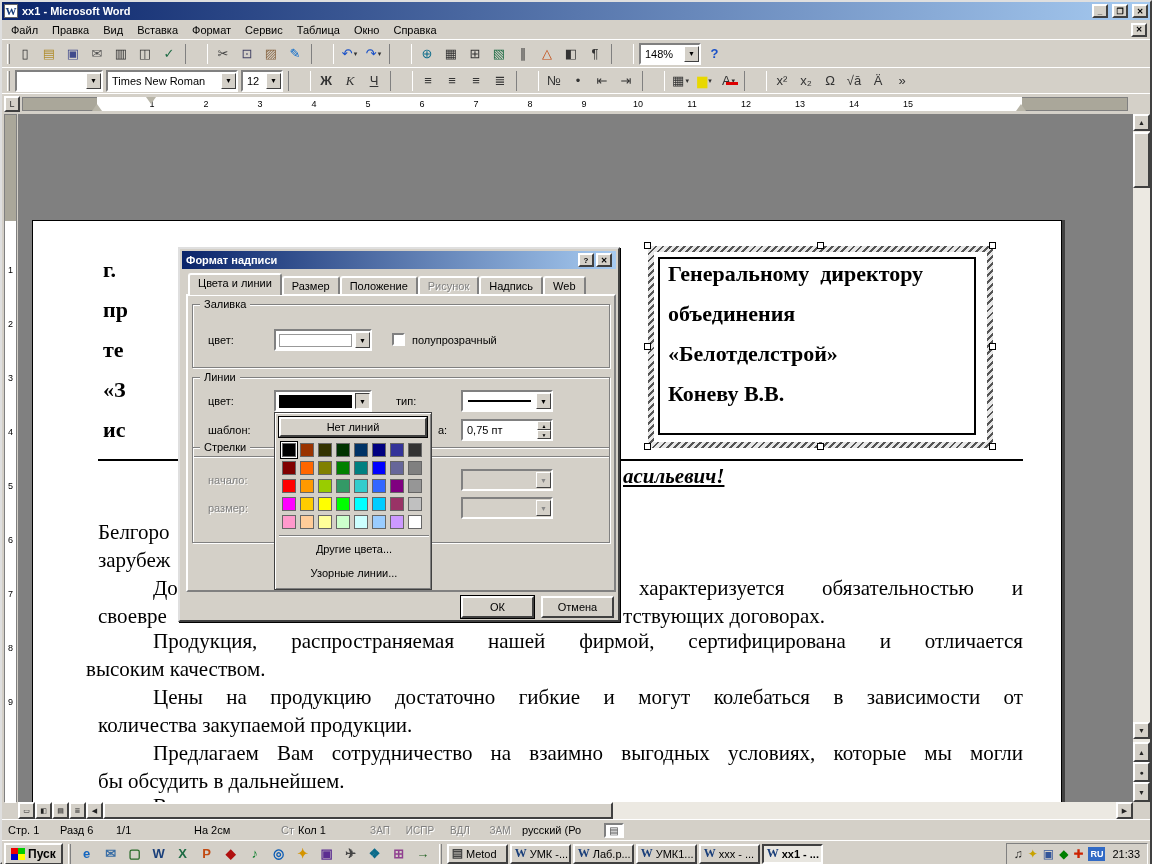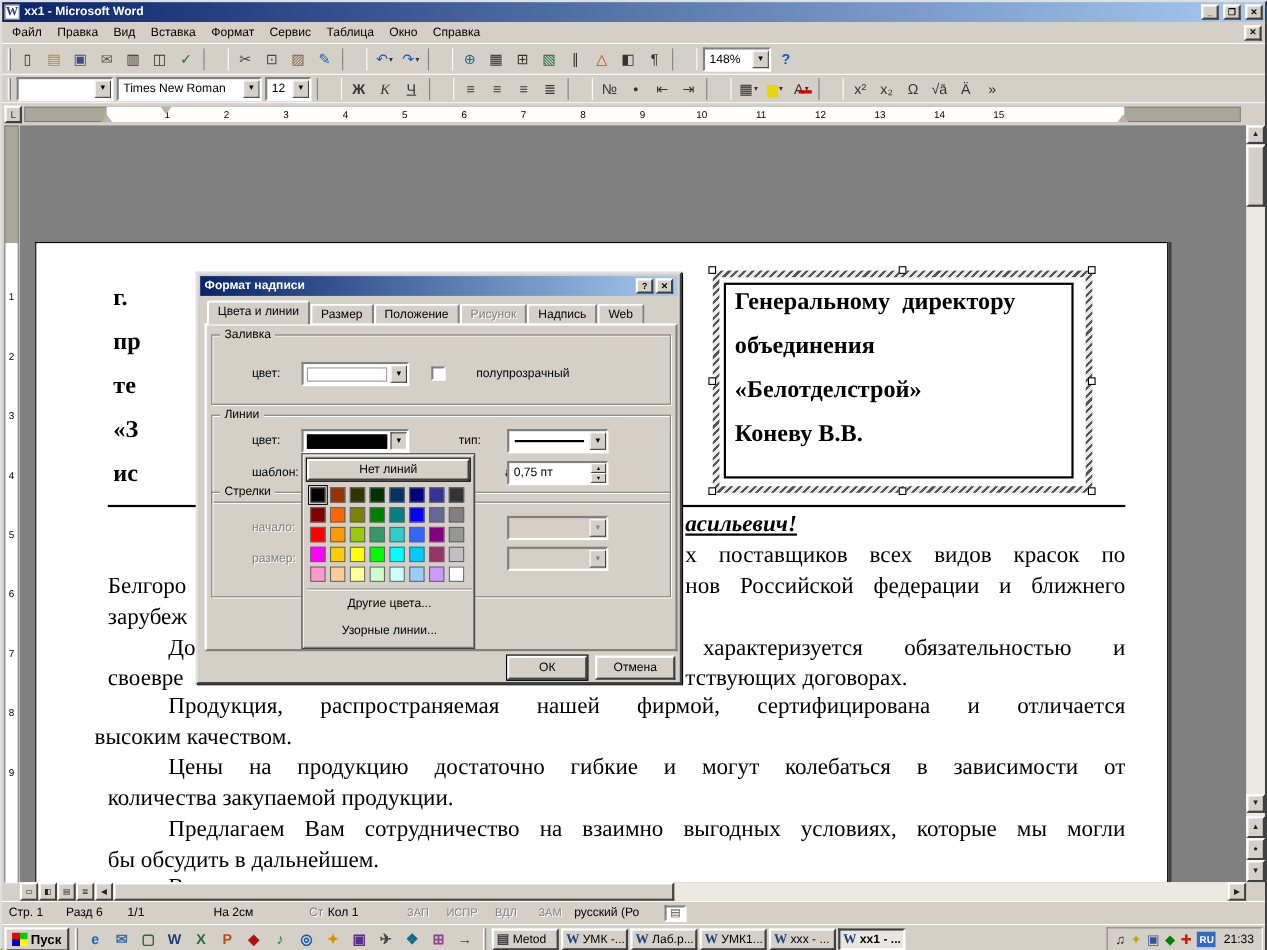--- a/index.html
+++ b/index.html
@@ -121,21 +121,21 @@
   .dlg-title .sp{flex:1;}
   .tabstrip{position:absolute;left:8px;top:24px;display:flex;align-items:flex-end;height:22px;}
   .tab{height:19px;padding:2px 8px;background:#d4d0c8;border:2px solid;
     border-color:#fff #808080 #d4d0c8 #fff;border-bottom:none;border-radius:3px 3px 0 0;white-space:nowrap;}
   .tab.tab-active{height:22px;position:relative;z-index:3;font-weight:normal;}
   .tab.tab-disabled{color:#808080;text-shadow:1px 1px 0 #fff;}
   .tabpage{position:absolute;left:6px;top:45px;width:430px;height:298px;background:#d4d0c8;
     border:2px solid;border-color:#fff #808080 #808080 #fff;}
   .group{position:absolute;border:1px solid #808080;box-shadow:inset 1px 1px 0 #fff,1px 1px 0 #fff;}
   .glabel{position:absolute;background:#d4d0c8;padding:0 4px;z-index:2;}
-  .dl{position:absolute;white-space:nowrap;margin-left:21px;}
+  .dl{position:absolute;white-space:nowrap;}
   .combo{position:absolute;height:22px;background:#fff;border:2px solid;border-color:#808080 #fff #fff #808080;
     display:flex;align-items:center;}
   .combo .swa{flex:1;height:13px;margin:2px 3px;border:1px solid #999;background:#fff;}
   .combo .swa.black{background:#000;border:1px solid #000;}
   .combo .linemini{flex:1;height:2px;background:#000;margin:0 5px;}
   .combo .carrow{height:16px;}
   .combo.disabled{background:#d4d0c8;}
   .combo.disabled .carrow{color:#888;}
   .cb{position:absolute;width:13px;height:13px;background:#fff;border:2px solid;border-color:#808080 #fff #fff #808080;}
   .spinner{position:absolute;height:22px;background:#fff;border:2px solid;border-color:#808080 #fff #fff #808080;
@@ -453,23 +453,21 @@
 
   <div class="canvas">
     <div class="page">
 
       <div class="frag b" style="left: 70px; top: 36px;">г.</div>
         <div class="frag b" style="left: 70px; top: 76px;">пр</div>
         <div class="frag b" style="left: 70px; top: 116px;">те</div>
         <div class="frag b" style="left: 70px; top: 156px;">«З</div>
         <div class="frag b" style="left: 70px; top: 196px;">ис</div>
         <div class="frag biu" style="left: 590px; top: 242px;">асильевич!</div>
-        <div class="frag jl" style="left: 590px; top: 270px; width: 400px;">х поставщиков всех видов красок по</div>
         <div class="frag" style="left: 65px; top: 298px;">Белгоро</div>
-        <div class="frag jl" style="left: 590px; top: 298px; width: 400px;">нов Российской федерации и ближнего</div>
         <div class="frag" style="left: 65px; top: 326px;">зарубеж</div>
         <div class="frag" style="left: 120px; top: 354px;">До</div>
         <div class="frag jl" style="left: 606px; top: 354px; width: 384px;">характеризуется обязательностью и</div>
         <div class="frag" style="left: 65px; top: 382px;">своевре</div>
         <div class="frag" style="left: 590px; top: 382px;">тствующих договорах.</div>
         <div class="frag jl" style="left: 120px; top: 407px; width: 870px;">Продукция, распространяемая нашей фирмой, сертифицирована и отличается</div>
         <div class="frag" style="left: 53px; top: 435px;">высоким качеством.</div>
         <div class="frag jl" style="left: 120px; top: 463px; width: 870px;">Цены на продукцию достаточно гибкие и могут колебаться в зависимости от</div>
         <div class="frag" style="left: 65px; top: 491px;">количества закупаемой продукции.</div>
         <div class="frag jl" style="left: 120px; top: 519px; width: 870px;">Предлагаем Вам сотрудничество на взаимно выгодных условиях, которые мы могли</div>

